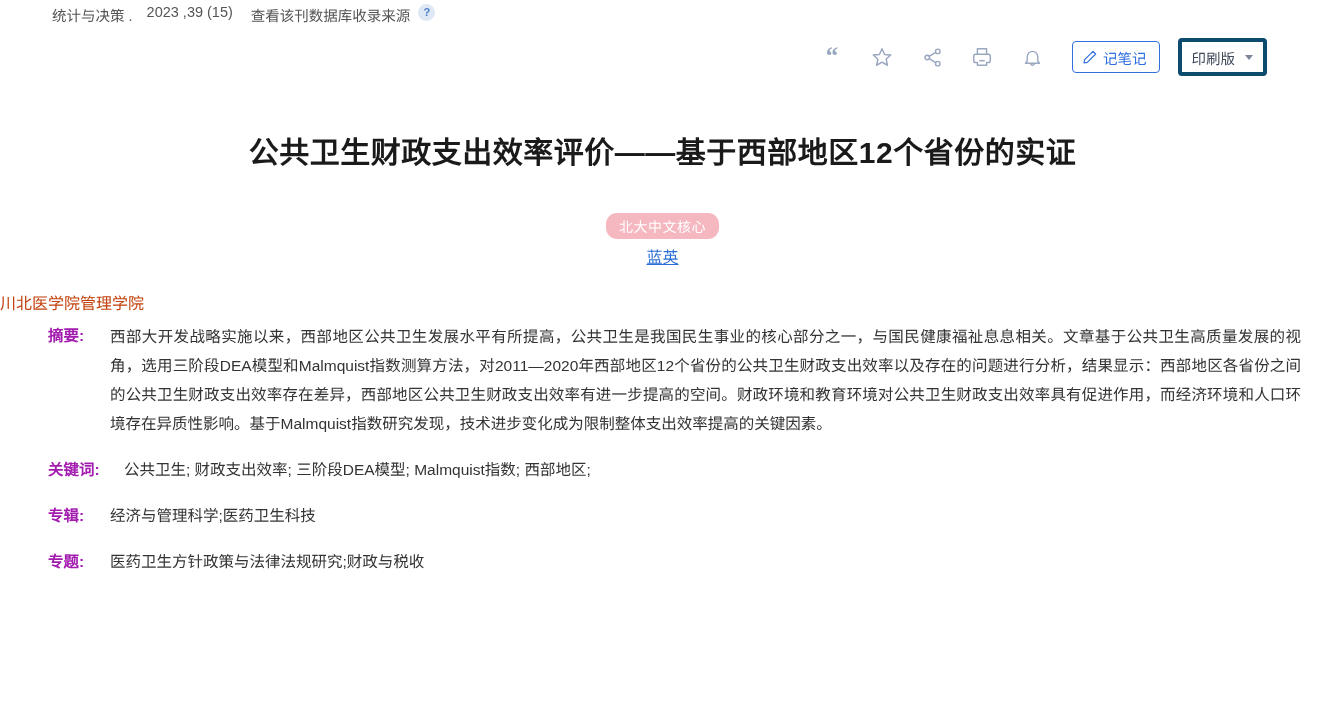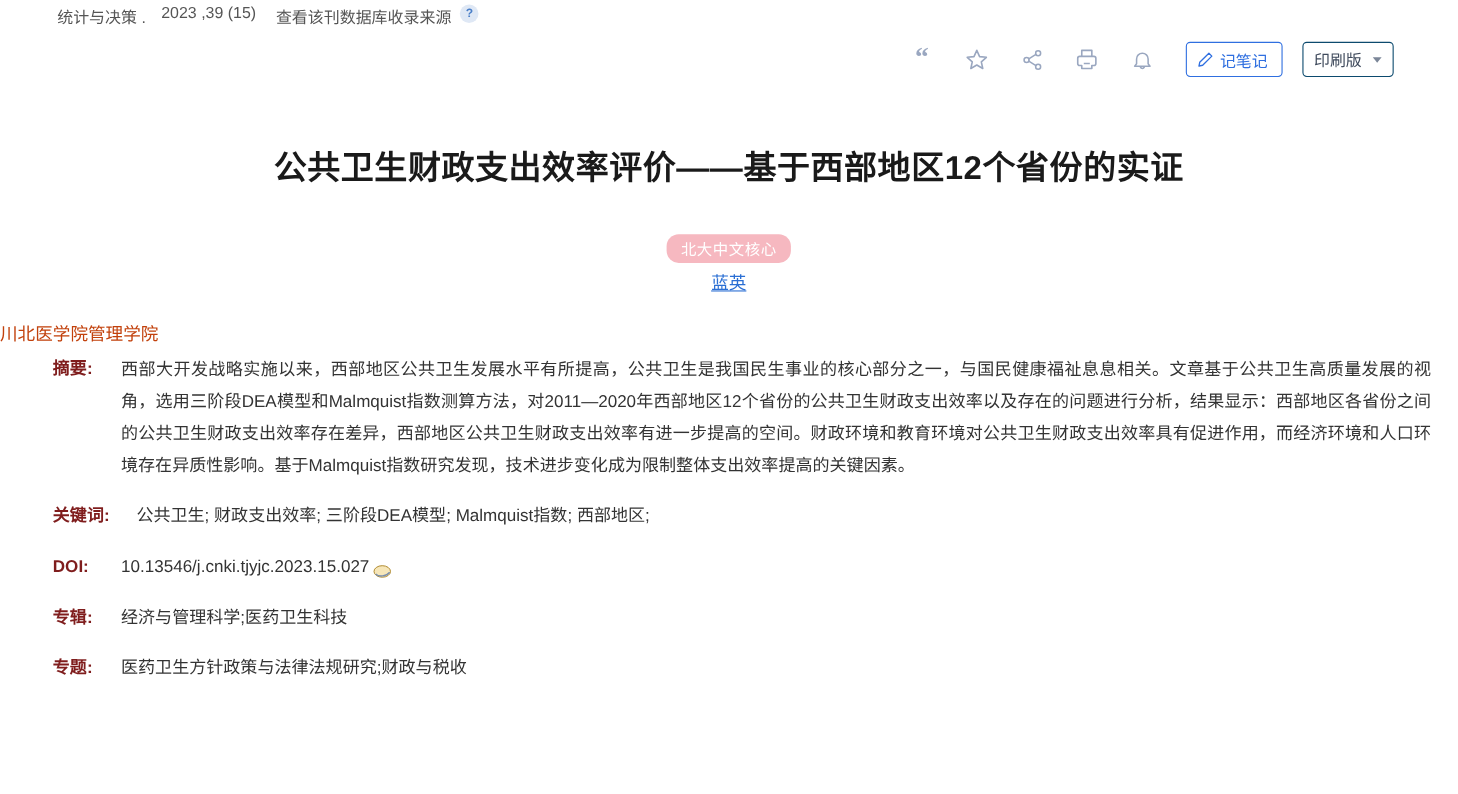--- a/index.html
+++ b/index.html
@@ -97,31 +97,30 @@
     align-items: center;
     gap: 5px;
     font-size: 14.5px;
     cursor: pointer;
     white-space: nowrap;
   }
 
   .print-btn {
     height: 30px;
     padding: 0 10px;
-    border: 1px solid #0c4a6e;
+    border: 4px solid #0c4a6e;
     border-radius: 4px;
     color: #3f4a5c;
     background: #ffffff;
     display: flex;
     align-items: center;
     gap: 10px;
     font-size: 14.5px;
     cursor: pointer;
     white-space: nowrap;
-    font-family: Liberation Mono, monospace;
   }
   .caret-down {
     width: 0; height: 0;
     border-left: 4px solid transparent;
     border-right: 4px solid transparent;
     border-top: 5px solid #7b8698;
   }
 
   
   .doc-title {
@@ -188,21 +187,21 @@
     display: flex;
     align-items: flex-start;
     margin-bottom: 18px;
   }
   .meta-label {
     flex: 0 0 auto;
     width: 62px;
     text-align: left;
     font-weight: bold;
     font-size: 15.5px;
-    color: #7f1d1d;
+    color: #a21caf;
     line-height: 28px;
   }
   .meta-label.wide { width: 76px; }
   .meta-value {
     flex: 1 1 auto;
     font-size: 15.5px;
     line-height: 28px;
     color: #333333;
   }
   .abstract-text {
@@ -301,32 +300,20 @@
   <div class="meta-row">
     <div class="meta-label">摘要:</div>
     <div class="meta-value abstract-text">西部大开发战略实施以来，西部地区公共卫生发展水平有所提高，公共卫生是我国民生事业的核心部分之一，与国民健康福祉息息相关。文章基于公共卫生高质量发展的视角，选用三阶段DEA模型和Malmquist指数测算方法，对2011—2020年西部地区12个省份的公共卫生财政支出效率以及存在的问题进行分析，结果显示：西部地区各省份之间的公共卫生财政支出效率存在差异，西部地区公共卫生财政支出效率有进一步提高的空间。财政环境和教育环境对公共卫生财政支出效率具有促进作用，而经济环境和人口环境存在异质性影响。基于Malmquist指数研究发现，技术进步变化成为限制整体支出效率提高的关键因素。</div>
   </div>
 
   <div class="meta-row">
     <div class="meta-label wide">关键词:</div>
     <div class="meta-value kw-list">公共卫生;  财政支出效率;  三阶段DEA模型;  Malmquist指数;  西部地区;</div>
   </div>
 
-  <div class="meta-row">
-    <div class="meta-label">DOI:</div>
-    <div class="meta-value">
-      <span class="doi-value">
-        <span class="link-val">10.13546/j.cnki.tjyjc.2023.15.027</span>
-        <svg class="doi-icon" viewBox="0 0 24 20">
-          <ellipse cx="12" cy="10" rx="10" ry="7" fill="#f6e6b8" stroke="#b08a2e" stroke-width="1.2"></ellipse>
-          <path d="M4,13 C8,17 17,16 21,11" fill="none" stroke="#7a8fae" stroke-width="1.6"></path>
-        </svg>
-      </span>
-    </div>
-  </div>
 
   <div class="meta-row">
     <div class="meta-label">专辑:</div>
     <div class="meta-value">经济与管理科学;医药卫生科技</div>
   </div>
 
   <div class="meta-row">
     <div class="meta-label">专题:</div>
     <div class="meta-value">医药卫生方针政策与法律法规研究;财政与税收</div>
   </div>

